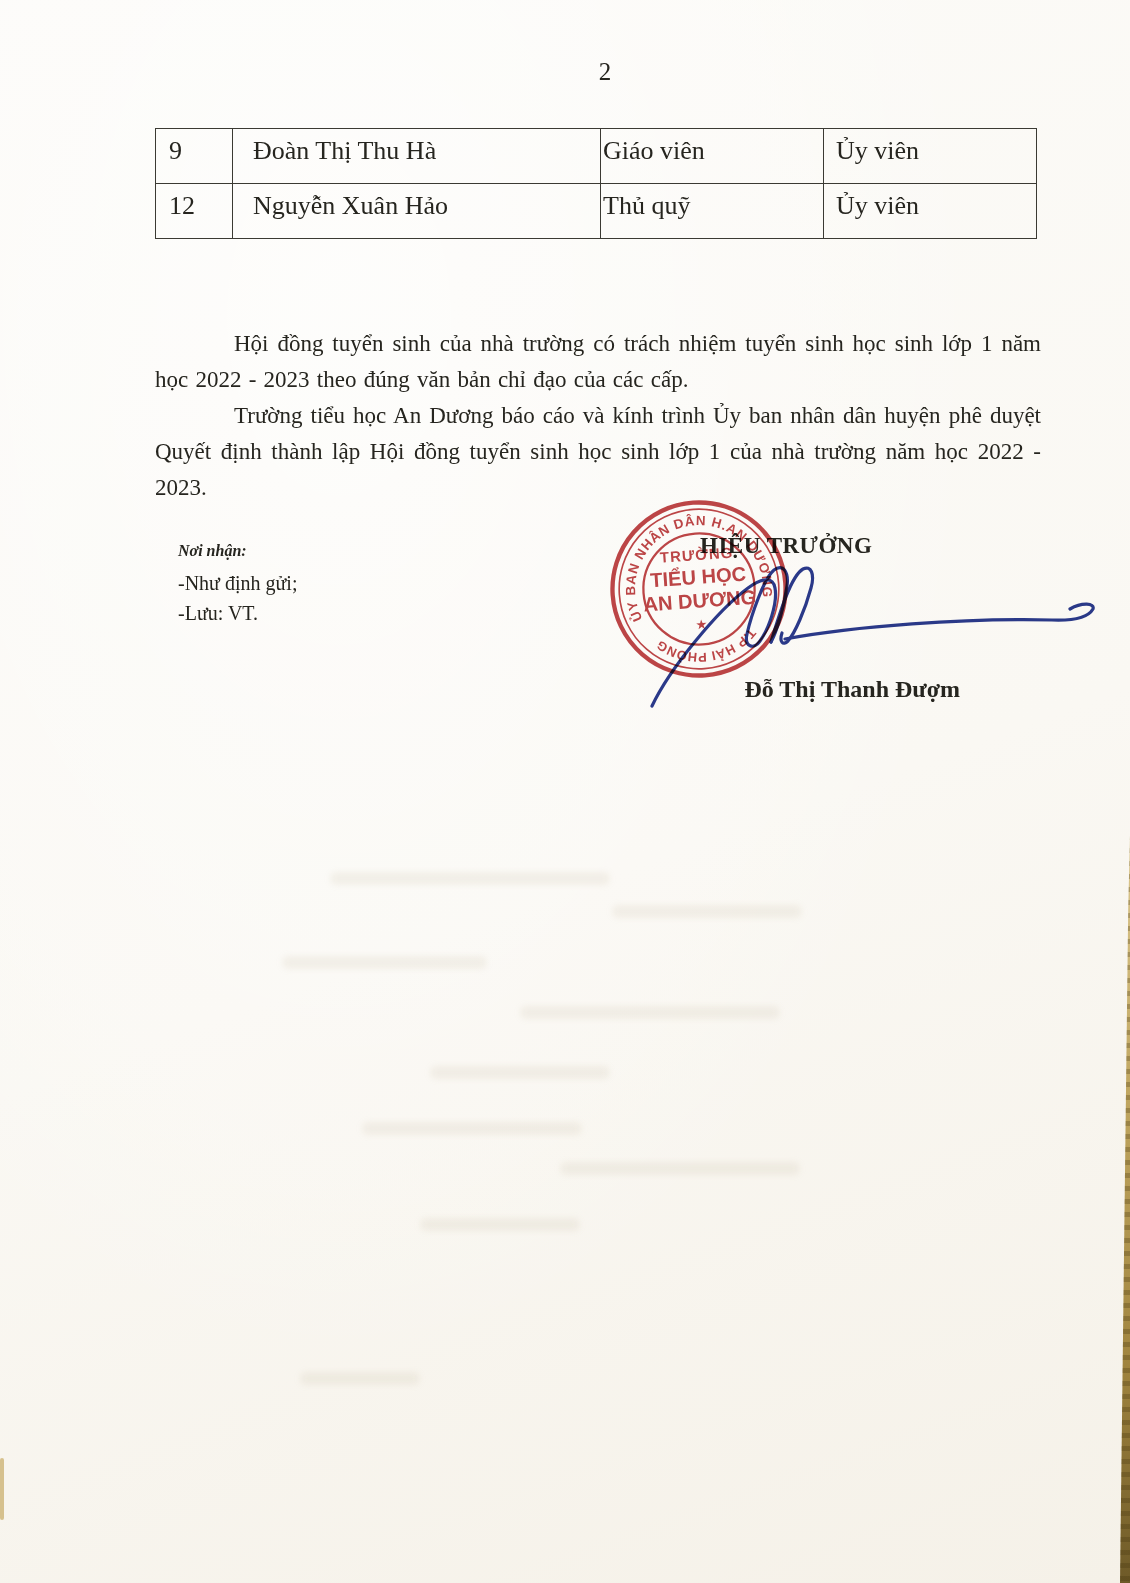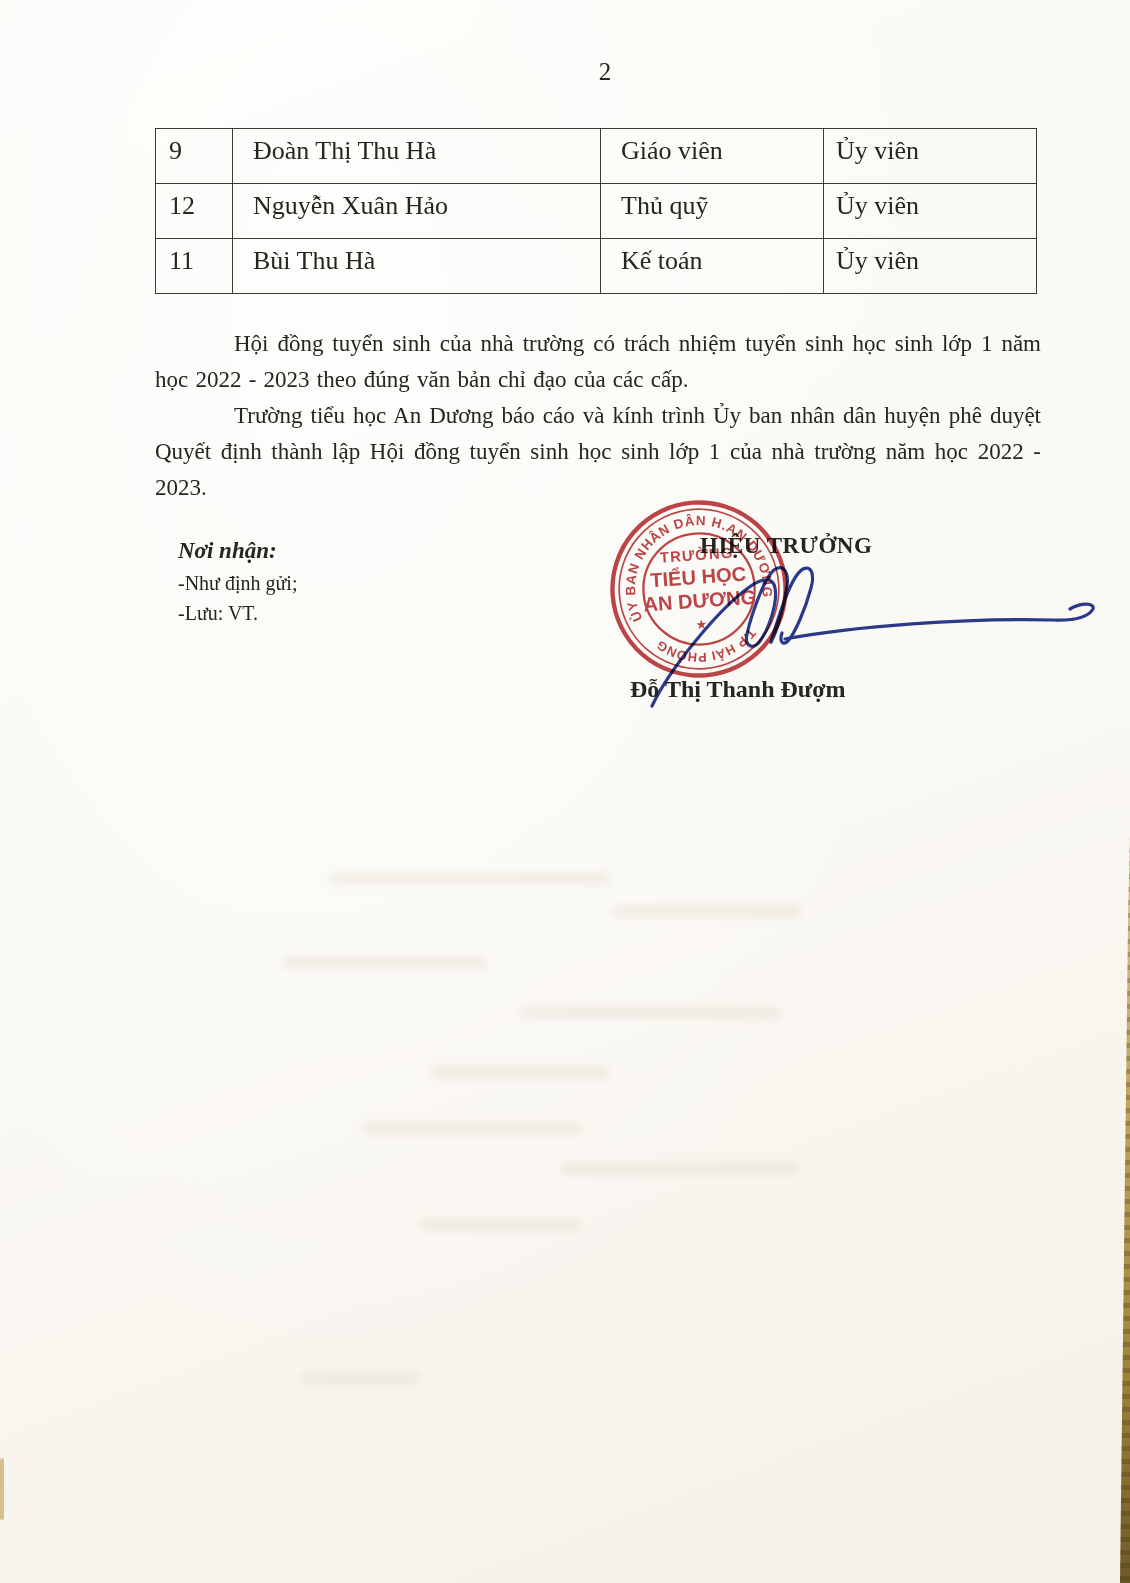--- a/index.html
+++ b/index.html
@@ -36,21 +36,21 @@
     font-size: 26px;
   }
   table.members-table td {
     border: 1.6px solid #3b3a33;
     height: 55px;
     vertical-align: top;
     padding-top: 7px;
   }
   td.c-idx  { width: 77px;  padding-left: 13px; }
   td.c-name { width: 368px; padding-left: 20px; }
-  td.c-pos  { width: 223px; padding-left: 20px; }
+  td.c-pos  { width: 223px; padding-left: 2px; }
   td.c-role { width: 213px; padding-left: 12px; font-family: Liberation Serif, serif; }
 
   
   .body-text {
     position: absolute;
     left: 155px; top: 326px; width: 886px;
     font-size: 23px;
     line-height: 36px;
     text-align: justify;
     word-spacing: 1.5px;
@@ -60,36 +60,36 @@
   
   .recipients {
     position: absolute;
     left: 178px; top: 536px;
     font-size: 20px;
     line-height: 30px;
   }
   .recipients-heading {
     font-weight: bold;
     font-style: italic;
-    font-size: 23px;
+    font-size: 16px;
     margin-bottom: 2px;
   }
 
   
   .sig-title {
     position: absolute;
     left: 700px; top: 533px;
     font-size: 23px;
     font-weight: bold;
     letter-spacing: 0.5px;
   }
   .sig-name {
     position: absolute;
     left: 630px; top: 676px; width: 330px;
-    text-align: left;
+    text-align: right;
     font-size: 24px;
     font-weight: bold;
   }
   .stamp-svg {
     position: absolute;
     left: 596px; top: 486px;
     width: 206px; height: 206px;
     transform: rotate(-4deg);
     mix-blend-mode: multiply;
     opacity: 0.93;
@@ -139,26 +139,20 @@
       <tr>
         <td class="c-idx">9</td>
         <td class="c-name">Đoàn Thị Thu Hà</td>
         <td class="c-pos">Giáo viên</td>
         <td class="c-role">Ủy viên</td>
       </tr>
       <tr>
         <td class="c-idx">12</td>
         <td class="c-name">Nguyễn Xuân Hảo</td>
         <td class="c-pos">Thủ quỹ</td>
-        <td class="c-role">Ủy viên</td>
-      </tr>
-      <tr>
-        <td class="c-idx">11</td>
-        <td class="c-name">Bùi Thu Hà</td>
-        <td class="c-pos">Kế toán</td>
         <td class="c-role">Ủy viên</td>
       </tr>
     </tbody>
   </table>
 
   <div class="body-text">
     <p>Hội đồng tuyển sinh của nhà trường có trách nhiệm tuyển sinh học sinh lớp 1 năm học 2022 - 2023 theo đúng văn bản chỉ đạo của các cấp.</p>
     <p>Trường tiểu học An Dương báo cáo và kính trình Ủy ban nhân dân huyện phê duyệt Quyết định thành lập Hội đồng tuyển sinh học sinh lớp 1 của nhà trường năm học 2022 - 2023.</p>
   </div>
 

